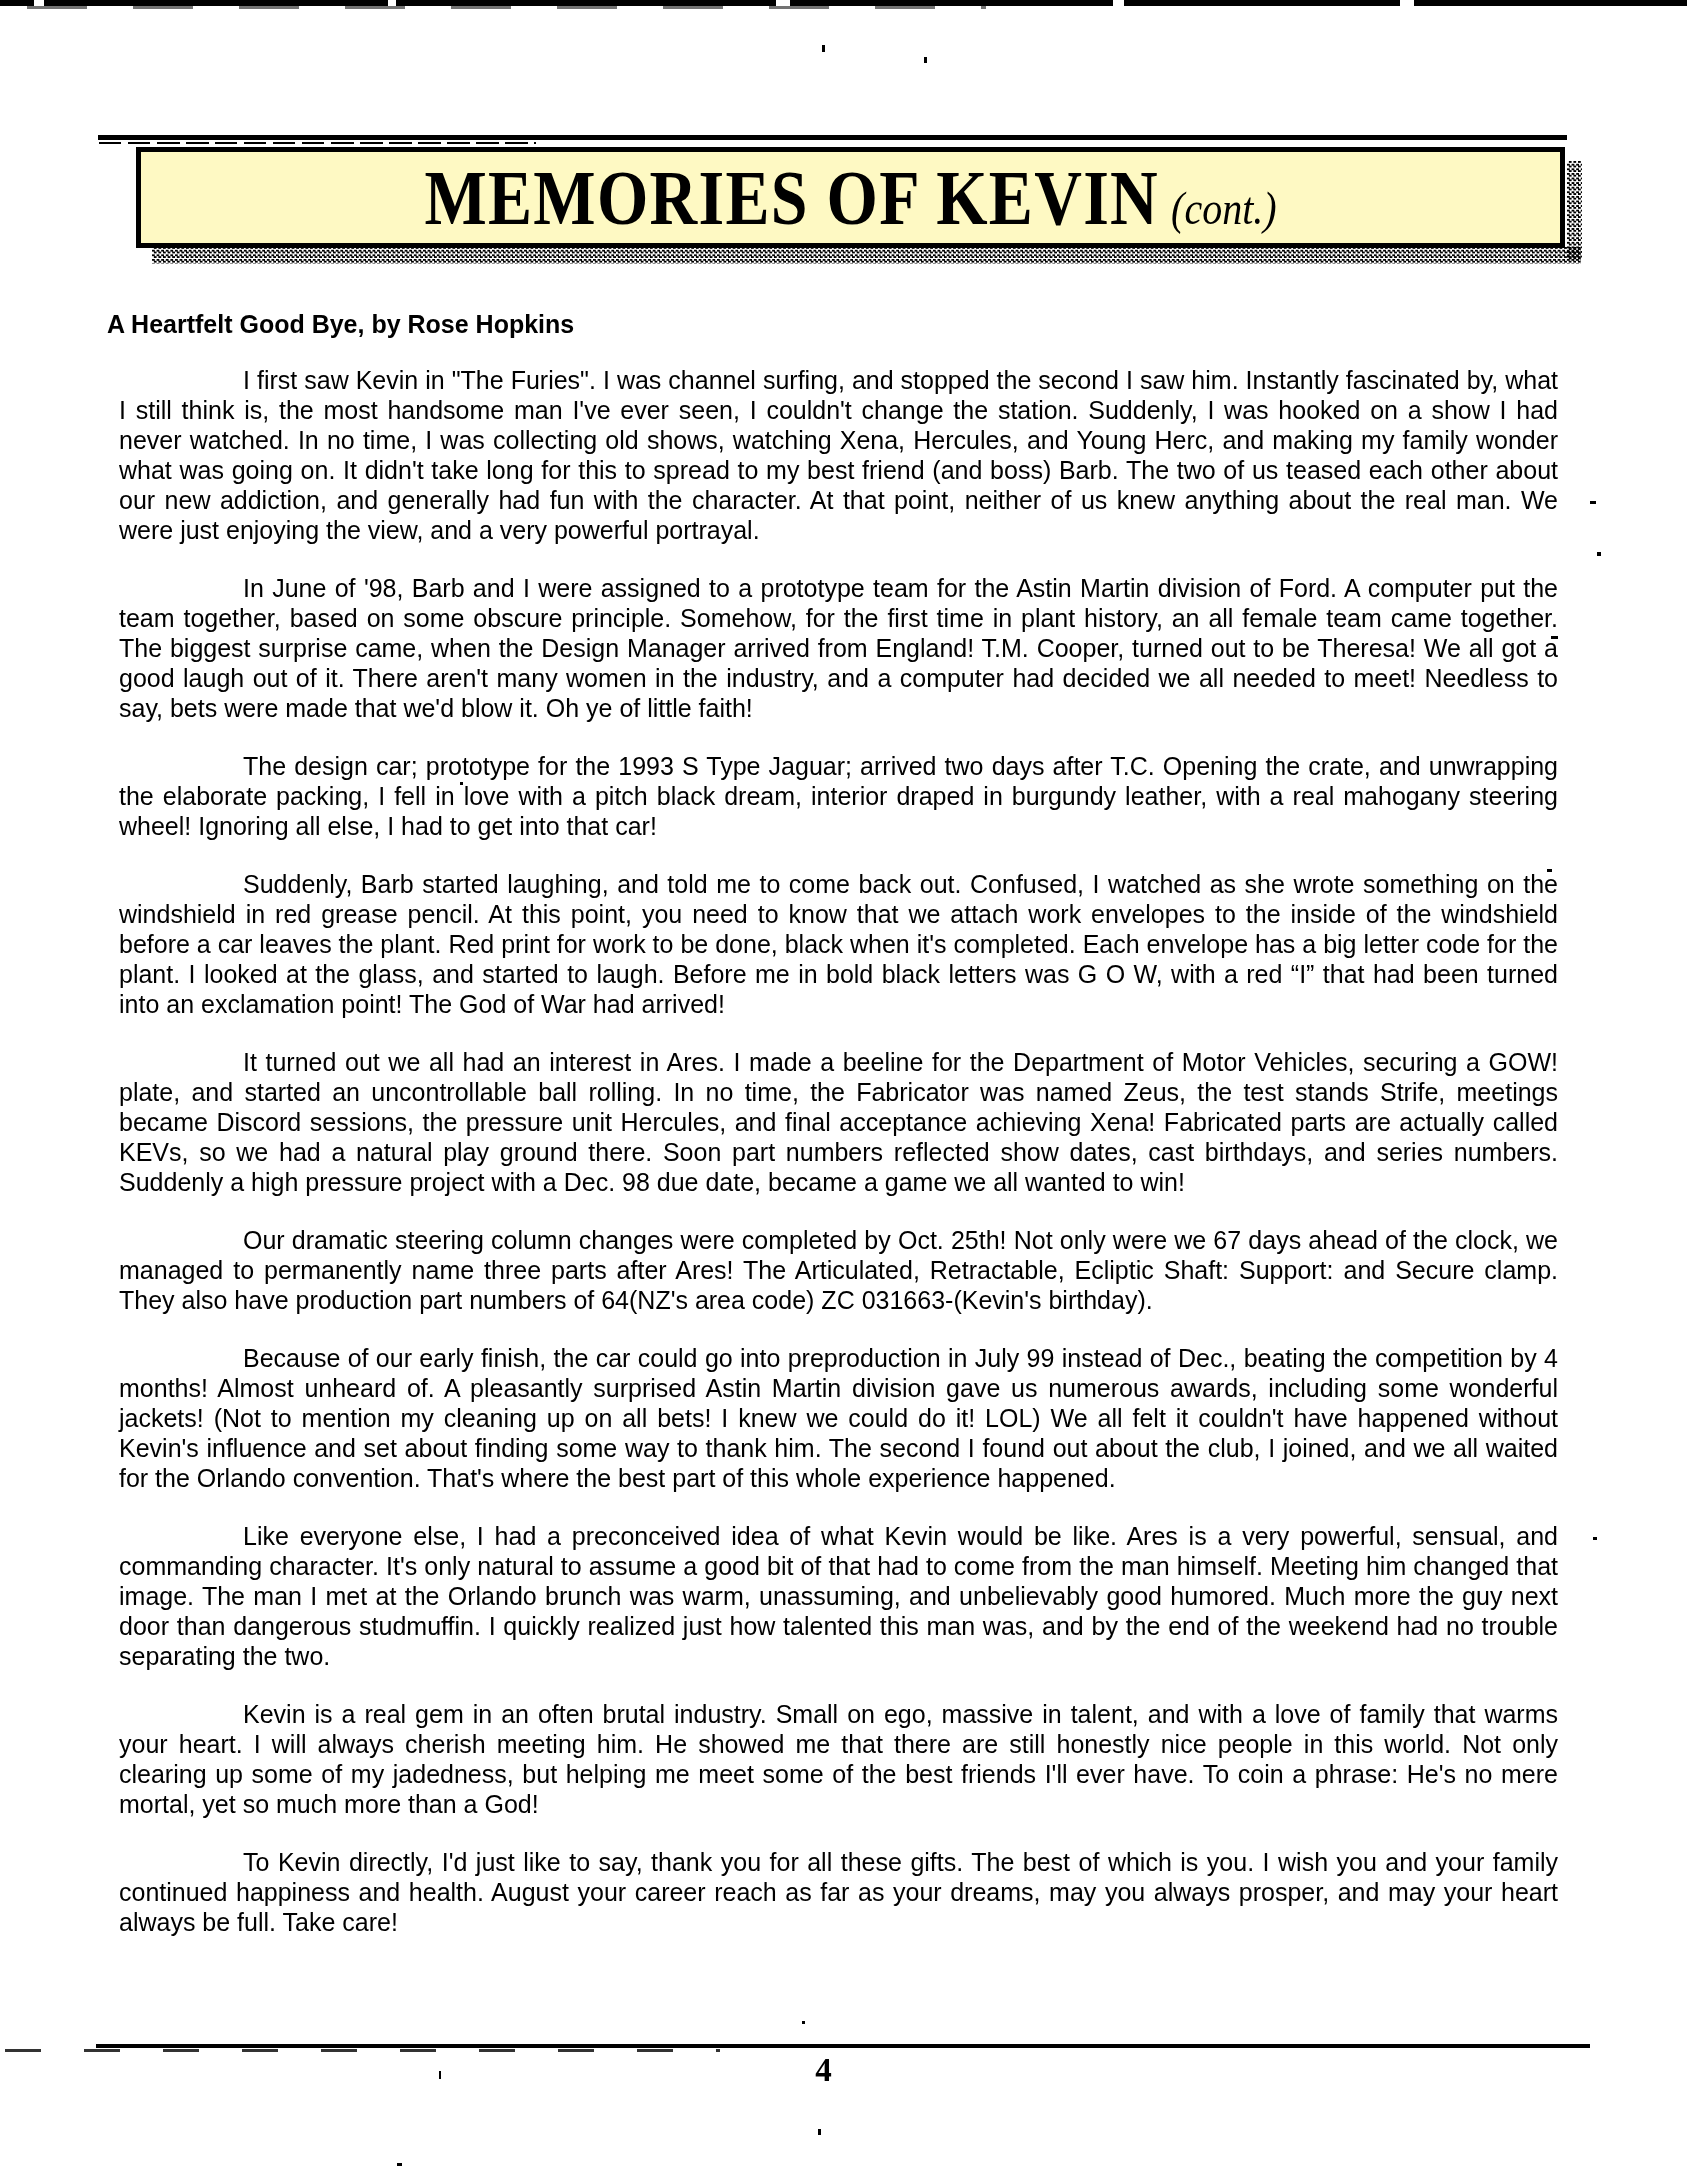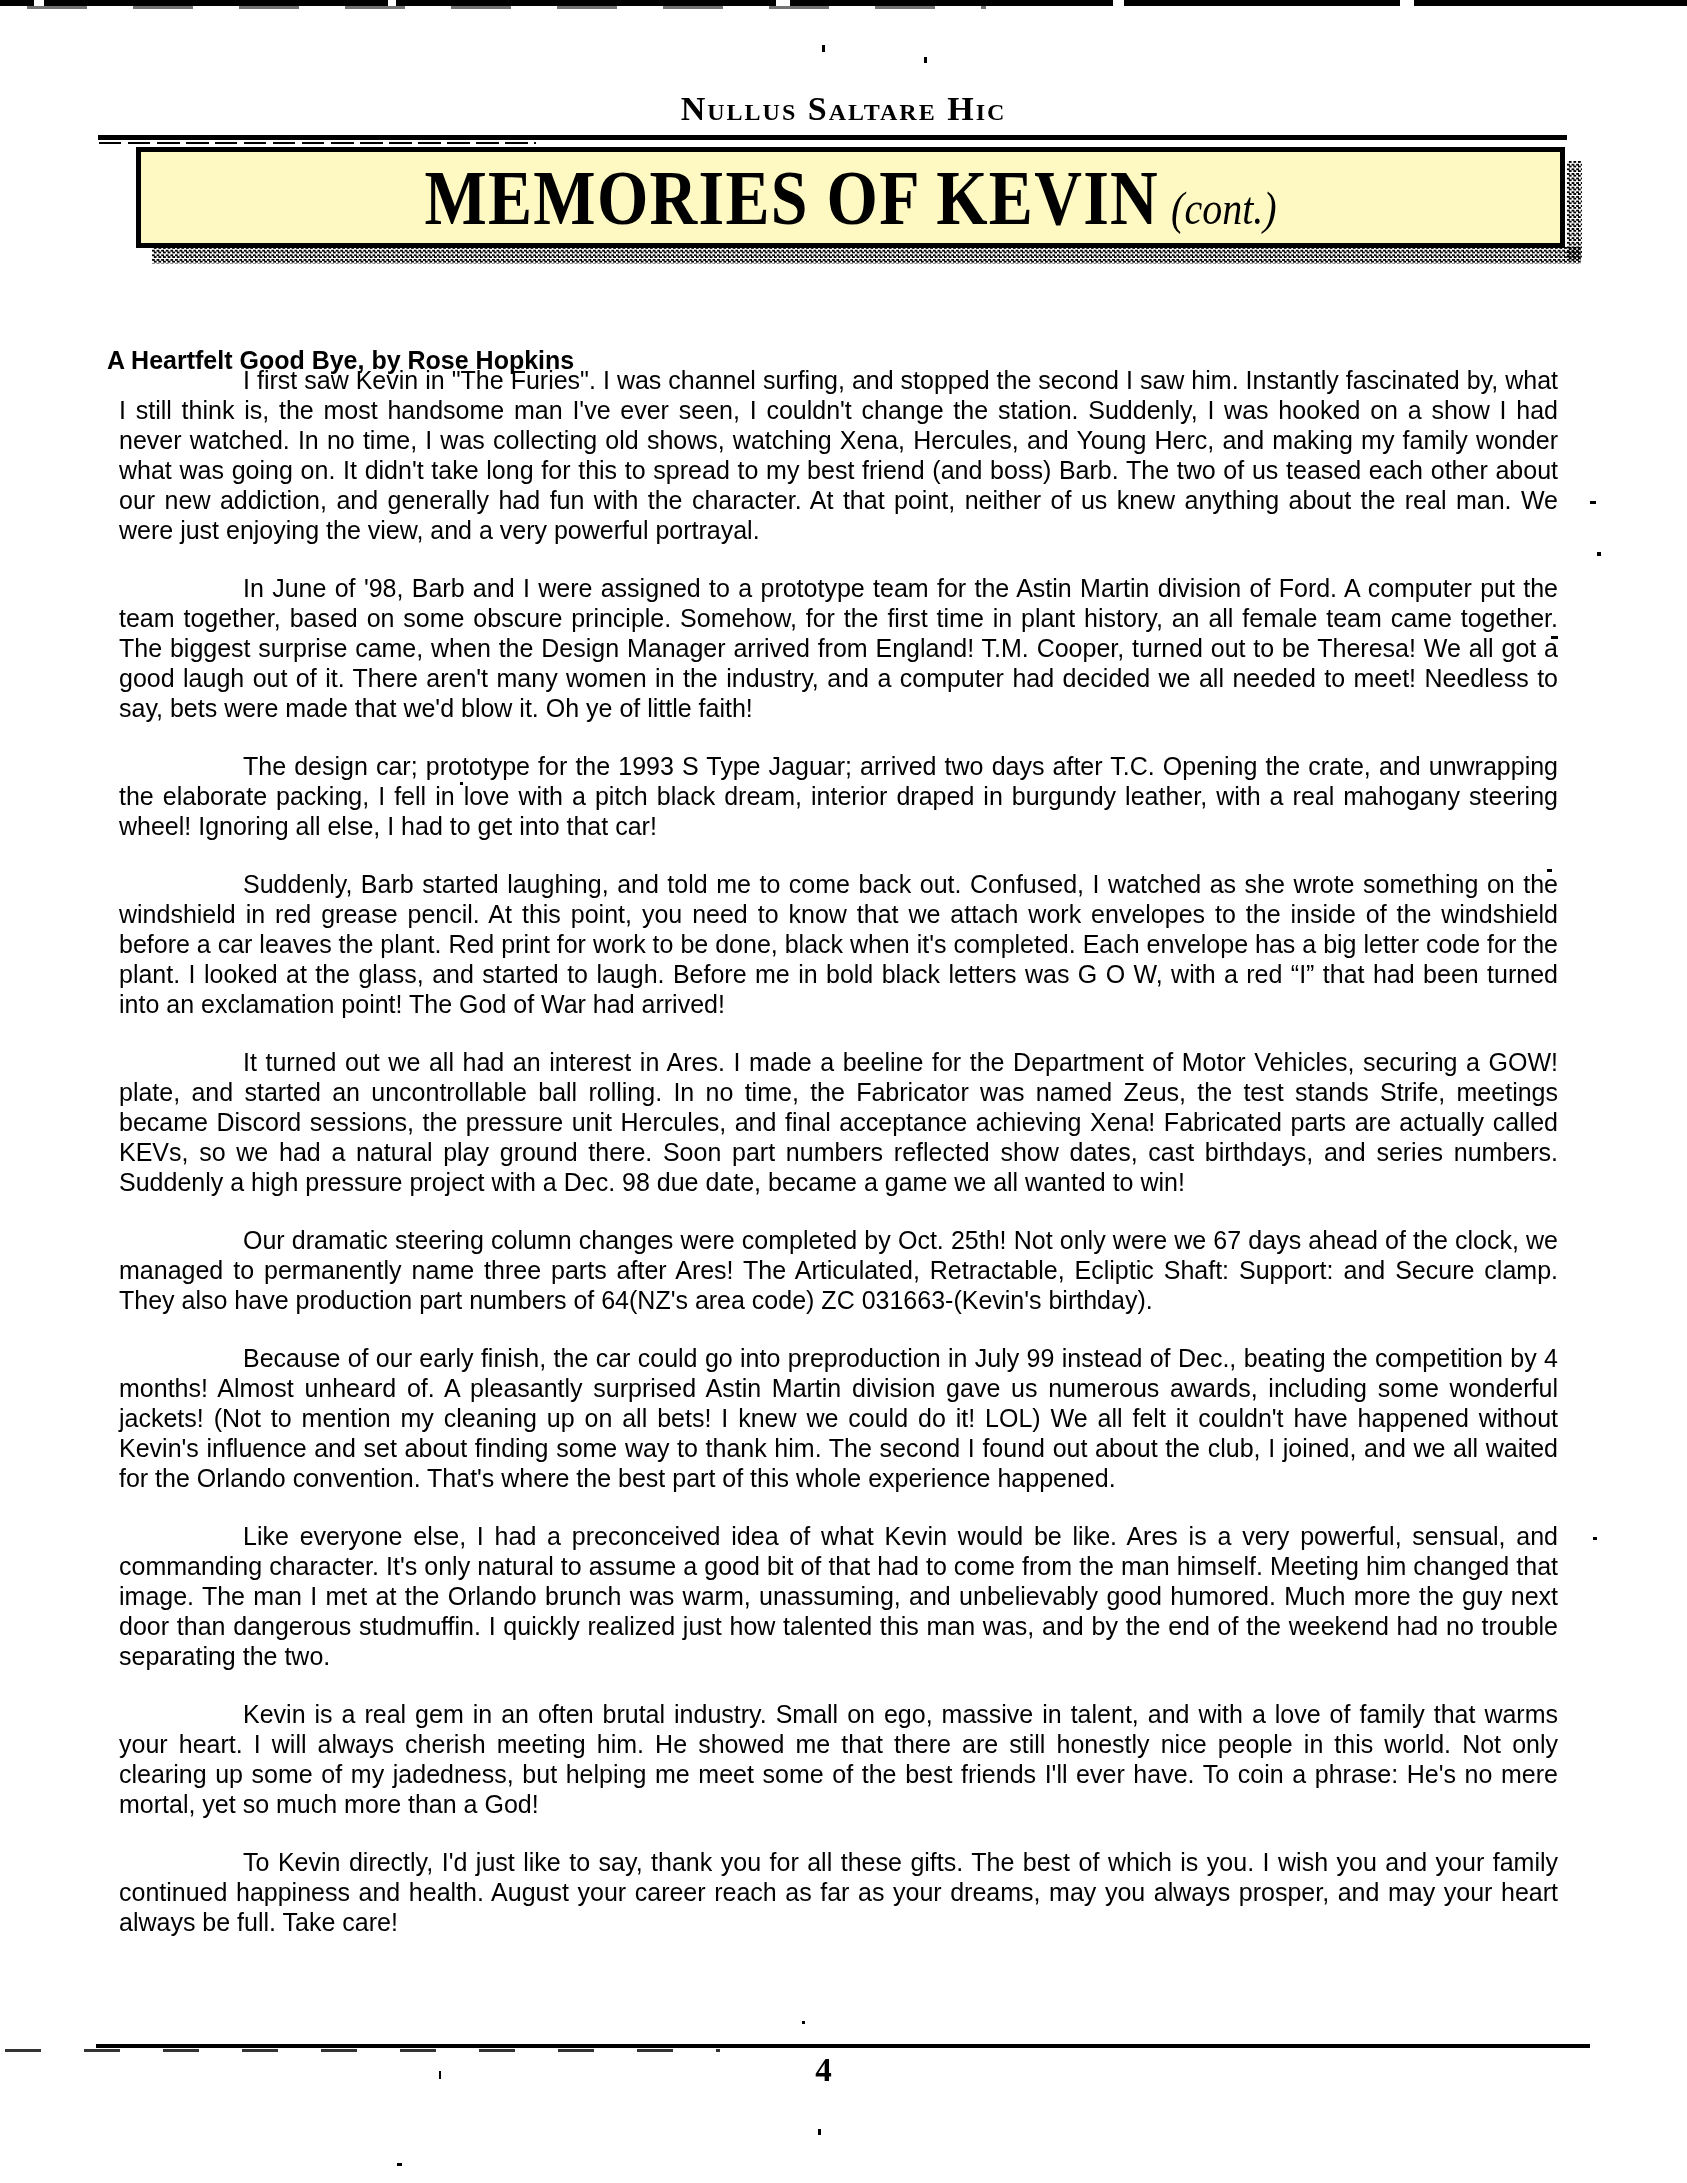--- a/index.html
+++ b/index.html
@@ -71,21 +71,21 @@
     letter-spacing: 0;
     margin-left: 12px;
   }
   
   .dither { background: repeating-conic-gradient(#000 0% 25%, transparent 0% 50%) 0 0 / 4.6px 4.6px; }
   .title-shadow-right  { position: absolute; left: 1567px; top: 161px; width: 14.6px; height: 99px; }
   .title-shadow-bottom { position: absolute; left: 152px;  top: 247px; width: 1429px; height: 16.5px; }
 
   .byline {
     position: absolute; left: 107px; top: 310px;
-    font-size: 25px; font-weight: bold; margin-top: 36px;
+    font-size: 25px; font-weight: bold;
   }
 
   .body-text {
     position: absolute; left: 119px; top: 365px; width: 1439px;
     font-size: 25px; line-height: 30px;
     text-align: justify;
   }
   .body-text p { margin: 0 0 28px 0; text-indent: 124px; }
 
   .footer-rule {
@@ -108,21 +108,20 @@
   .speck { position: absolute; background: #000; }
 </style>
 </head>
 <body>
 
 <div class="page">
 
   <div class="top-noise"></div>
   <div class="top-noise2"></div>
 
-  <div class="masthead">Nullus Saltare Hic</div>
   <div class="masthead-rule"></div>
   <div class="masthead-rule-frag"></div>
 
   <div class="title-box">
     <div class="title-text">
       <span>MEMORIES OF KEVIN</span><span class="title-cont">(cont.)</span>
     </div>
   </div>
   <div class="title-shadow-right dither"></div>
   <div class="title-shadow-bottom dither"></div>

